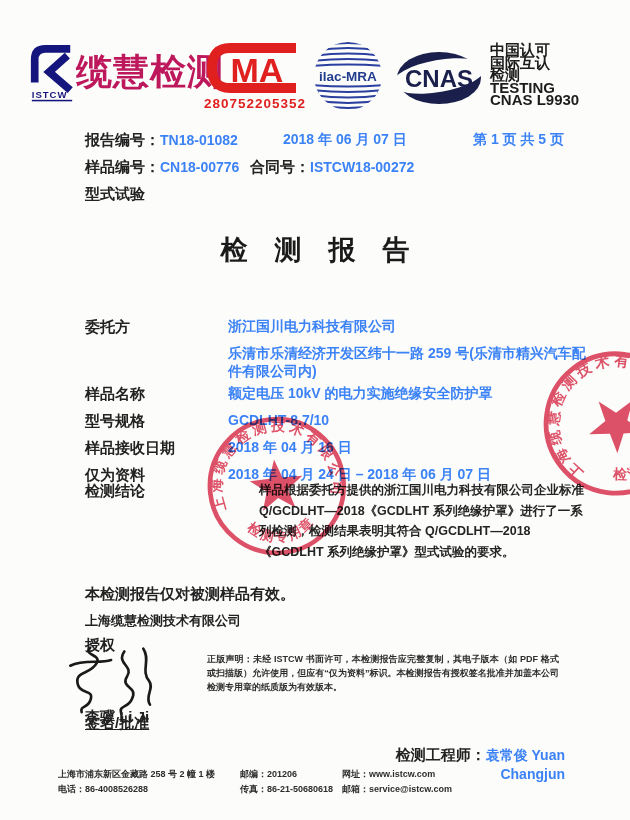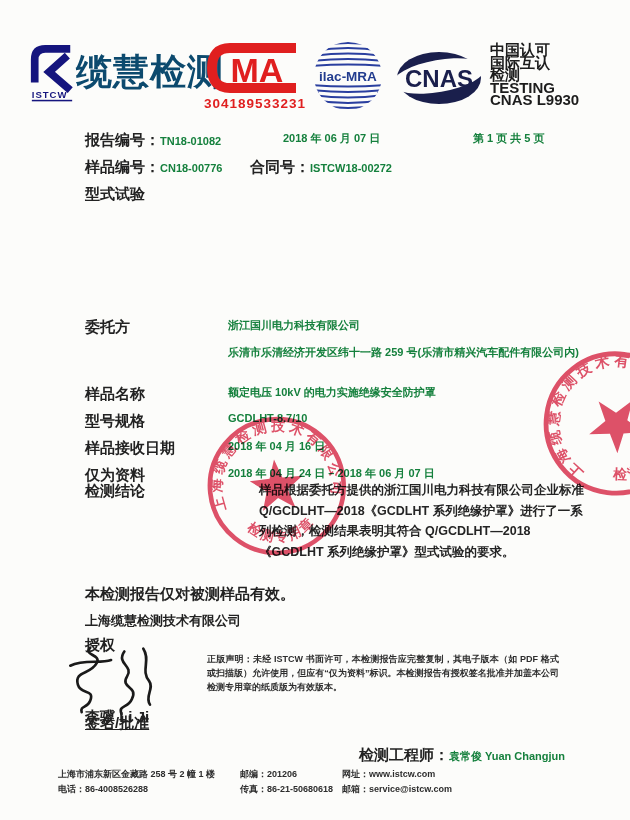--- a/index.html
+++ b/index.html
@@ -4,25 +4,25 @@
 <style>
   * { margin:0; padding:0; box-sizing:border-box; }
   html,body { background:#e8e8e8; }
   .page {
     position:relative; width:630px; height:820px; margin:0 auto;
     background:#fcfcfa; overflow:hidden;
     font-family:"Liberation Sans", sans-serif; color:#262626;
   }
   .abs { position:absolute; }
   .lbl { font-size:15px; font-weight:700; color:#222; }
-  .val { font-size:11px; font-weight:700; color:#15803d; }
+  .val { font-size:14px; font-weight:700; color:#3b82f6; }
   .meta-row span { white-space:nowrap; }
 
   
-  .brand-name { font-size:36px; font-weight:900; color:#0c4a6e; letter-spacing:1px; }
+  .brand-name { font-size:36px; font-weight:900; color:#be185d; letter-spacing:1px; }
   .accred { font-size:15px; font-weight:700; line-height:12.5px; color:#1c1c1c; }
   .cma-number { width:102px; text-align:center; color:#e01f1f; font-weight:900;
                 font-size:13.5px; letter-spacing:1px; }
 
   
   .report-title { width:630px; text-align:center; font-size:27px; font-weight:900;
                   color:#1a1a1a; letter-spacing:27px; padding-left:27px; }
 
   .para { font-size:12.5px; font-weight:600; color:#242424; line-height:20.5px;margin-left:31px; }
   .notice { font-size:9px; font-weight:700; color:#2e2e2e; line-height:14px;
@@ -52,21 +52,21 @@
   </div>
 
   <div class="abs brand-name" style="left:76px; top:48px;">缆慧检测</div>
 
   <div class="abs" style="left:204px; top:40px;">
     <svg width="102" height="56" viewBox="0 0 102 56">
       <path d="M 92 8 H 26 Q 8 8 8 28 Q 8 48 26 48 H 92" fill="none" stroke="#e01f1f" stroke-width="10"></path>
       <text x="53" y="42" text-anchor="middle" font-size="34" font-weight="900" fill="#e01f1f">MA</text>
     </svg>
   </div>
-  <div class="abs cma-number" style="left:204px; top:96px;">304189533231</div>
+  <div class="abs cma-number" style="left:204px; top:96px;">280752205352</div>
 
   <div class="abs" style="left:312px; top:40px;">
     <svg width="72" height="72" viewBox="0 0 72 72">
       <defs>
           <clipPath id="ilacClip">
             <circle cx="36" cy="36" r="34"></circle>
           </clipPath>
         </defs>
       <g clip-path="url(#ilacClip)" stroke="#2a3f9f" stroke-width="2" fill="none">
         <path d="M 0 6 Q 36 0 72 6"></path>
@@ -106,20 +106,21 @@
     <span class="lbl">报告编号：</span><span class="val">TN18-01082</span>
     <span class="val abs" style="left:198px; top:0;">2018 年 06 月 07 日</span>
     <span class="val abs" style="left:388px; top:0;">第 1 页 共 5 页</span>
   </div>
   <div class="abs meta-row" style="left:85px; top:158px; width:500px;">
     <span class="lbl">样品编号：</span><span class="val">CN18-00776</span>
     <span class="abs" style="left:165px; top:0;"><span class="lbl">合同号：</span><span class="val">ISTCW18-00272</span></span>
   </div>
   <div class="abs lbl" style="left:85px; top:185px;">型式试验</div>
 
+  <div class="abs report-title" style="left:0; top:232px;">检测报告</div>
 
   <div class="abs lbl" style="left:85px; top:318px;">委托方</div>
   <div class="abs val" style="left:228px; top:318px;">浙江国川电力科技有限公司</div>
   <div class="abs val" style="left:228px; top:345px; width:370px;">乐清市乐清经济开发区纬十一路 259 号(乐清市精兴汽车配件有限公司内)</div>
 
   <div class="abs lbl" style="left:85px; top:385px;">样品名称</div>
   <div class="abs val" style="left:228px; top:385px;">额定电压 10kV 的电力实施绝缘安全防护罩</div>
 
   <div class="abs lbl" style="left:85px; top:412px;font-family:Liberation Serif, serif;">型号规格</div>
   <div class="abs val" style="left:228px; top:412px;">GCDLHT-8.7/10</div>

